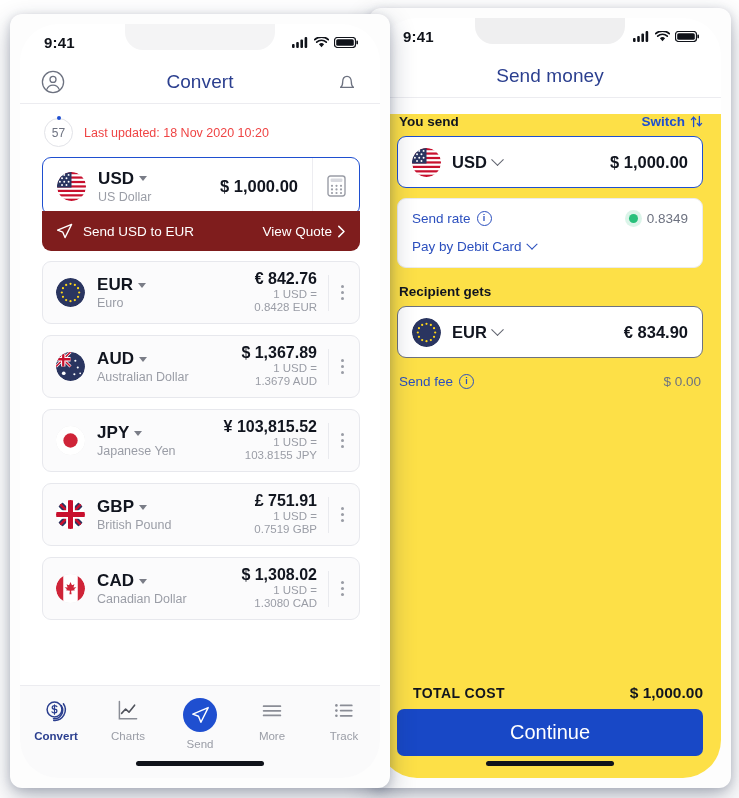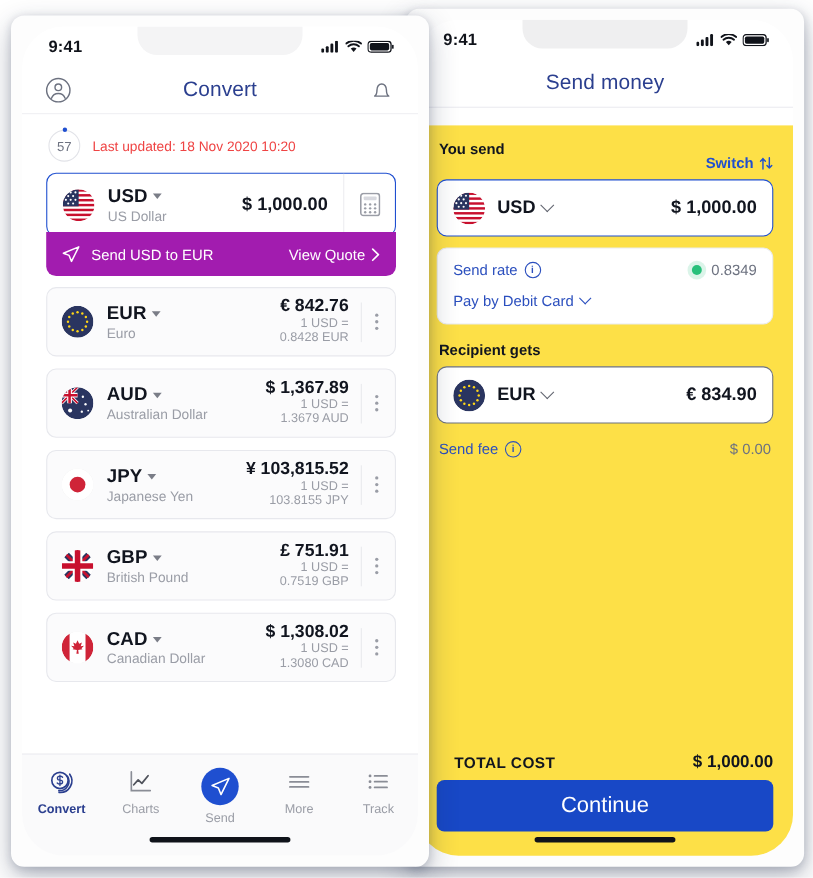--- a/index.html
+++ b/index.html
@@ -79,21 +79,21 @@
   .cur-block{margin-left:12px;}
   .cur-code{font-size:17px;font-weight:bold;color:#11151f;display:flex;align-items:center;gap:5px;letter-spacing:.1px;}
   .cur-name{font-size:12.5px;color:#9a9da6;margin-top:1px;}
   .caret{width:0;height:0;border-left:4.5px solid transparent;border-right:4.5px solid transparent;border-top:5px solid #7a7d87;}
   .main-card .left{display:flex;align-items:center;padding-left:14px;flex:1;}
   .main-amount{font-size:16.5px;font-weight:bold;color:#11151f;padding-right:14px;}
   .calc-cell{width:46px;height:100%;display:flex;align-items:center;justify-content:center;border-left:1px solid #ededf1;}
 
   
   .banner{
-    margin:0 20px 0 22px;height:40px;background:#a21caf;border-bottom-left-radius:9px;border-bottom-right-radius:9px;
+    margin:0 20px 0 22px;height:40px;background:#7f1d1d;border-bottom-left-radius:9px;border-bottom-right-radius:9px;
     display:flex;align-items:center;justify-content:space-between;padding:0 14px;box-sizing:border-box;
     margin-top:-4px;position:relative;z-index:0;
   }
   .banner-left{display:flex;align-items:center;gap:10px;color:#fff;font-size:13.5px;}
   .banner-right{display:flex;align-items:center;gap:5px;color:#fff;font-size:13.5px;font-weight:normal;}
 
   
   .cur-list{margin:10px 20px 0 22px;}
   .cur-row{
     border:1px solid #e7e8ed;border-radius:9px;background:#fbfbfc;height:63px;
@@ -115,21 +115,21 @@
   .tab{flex:1;display:flex;flex-direction:column;align-items:center;gap:6px;cursor:pointer;}
   .tab-label{font-size:11.5px;color:#9a9da6;}
   .tab.active .tab-label{color:#2b3f8f;font-weight:bold;}
   .tab .circle{width:34px;height:34px;border-radius:50%;background:#1f4fd0;display:flex;align-items:center;justify-content:center;}
   .home-bar{position:absolute;bottom:12px;left:50%;transform:translateX(-50%);
             width:128px;height:5px;border-radius:3px;background:#10131a;}
 
   
   .rscreen{position:relative;height:calc(100% - 80px);background:#fde047;padding:0 18px;box-sizing:border-box;}
   .sec-label{font-size:13.5px;font-weight:bold;color:#11151f;margin:16px 0 7px 2px;display:flex;align-items:center;justify-content:space-between;}
-  .switch{color:#1f4fd0;font-size:13.5px;font-weight:bold;display:flex;align-items:center;gap:5px;margin-top:27px;}
+  .switch{color:#1f4fd0;font-size:13.5px;font-weight:bold;display:flex;align-items:center;gap:5px;}
   .amt-box{
     border:1.6px solid #1f4fd0;border-radius:9px;height:52px;display:flex;align-items:center;
     justify-content:space-between;padding:0 14px;box-sizing:border-box;background:#fff;
   }
   .amt-box.grey{border:1.3px solid #6d7280;}
   .amt-left{display:flex;align-items:center;gap:11px;}
   .amt-code{font-size:16.5px;font-weight:bold;color:#11151f;display:flex;align-items:center;gap:6px;}
   .chev{width:8px;height:8px;border-right:1.6px solid #60646f;border-bottom:1.6px solid #60646f;transform:rotate(45deg) translate(-2px,-2px);}
   .amt-val{font-size:16.5px;font-weight:bold;color:#11151f;}
 

